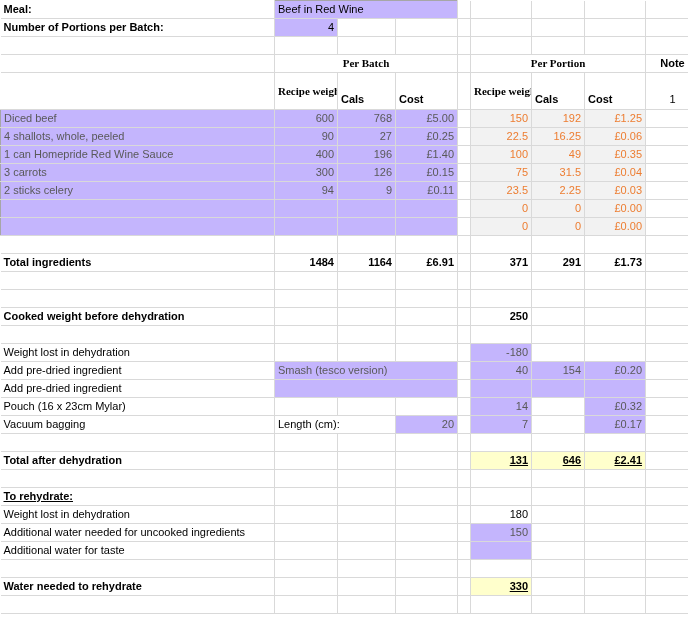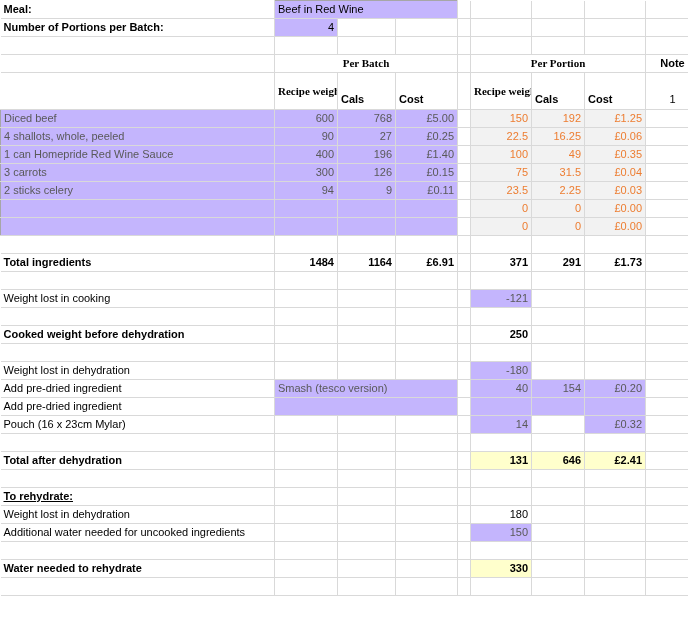--- a/index.html
+++ b/index.html
@@ -42,21 +42,21 @@
   col.cG{width:53px;}
   col.cH{width:61px;}
   col.cI{width:54px;}
 
   .num{text-align:right;}
   .ctr{text-align:center;}
   .bold{font-weight:bold;}
   .orangefill{background:#c4b5fd;}
   .orangetxt{color:#ed7d31;}
   .greyfill{background:#f2f2f2;}
-  .yellowfill{background:#ffffcc;}
+  .yellowfill{background:#ffffcc;text-decoration:underline;}
   .greyish{color:#595959;}
   .noR{border-right:none;}
   .noB{border-bottom:none;}
 
   
   .bt{border-top:1px solid #000000;}
   .bb{border-bottom:1px solid #000000;}
   .bl{border-left:1px solid #000000;font-family:Liberation Serif, serif;}
   .br{border-right:1px solid #000000;}
 
@@ -245,31 +245,20 @@
           <td></td>
     <td></td>
           <td></td>
     <td></td>
     <td></td>
           <td></td>
     <td></td>
           <td class="noR"></td>
   </tr>
 
-  <tr>
-    <td>Weight lost in cooking</td>
-    <td></td>
-    <td></td>
-    <td></td>
-    <td></td>
-    <td class="orangefill gb num greyish">-121</td>
-    <td></td>
-    <td></td>
-    <td class="noR"></td>
-  </tr>
 
   <tr>
     <td></td>
           <td></td>
     <td></td>
           <td></td>
     <td></td>
     <td></td>
           <td></td>
     <td></td>
@@ -337,20 +326,30 @@
     <td></td>
     <td></td>
     <td></td>
     <td></td>
     <td class="orangefill gb num greyish">14</td>
     <td></td>
     <td class="orangefill gb num greyish">£0.32</td>
     <td class="noR"></td>
   </tr>
 
+  <tr>
+    <td>Vacuum bagging</td>
+    <td colspan="2">Length (cm):</td>
+    <td class="orangefill gb num greyish">20</td>
+    <td></td>
+    <td class="orangefill gb num greyish">7</td>
+    <td></td>
+    <td class="orangefill gb num greyish">£0.17</td>
+    <td class="noR"></td>
+  </tr>
 
   <tr>
     <td></td>
           <td></td>
     <td></td>
           <td></td>
     <td></td>
     <td></td>
           <td></td>
     <td></td>
@@ -410,20 +409,31 @@
     <td></td>
     <td></td>
     <td></td>
     <td></td>
     <td class="orangefill gb num greyish">150</td>
     <td></td>
     <td></td>
     <td class="noR"></td>
   </tr>
 
+  <tr>
+    <td>Additional water for taste</td>
+    <td></td>
+    <td></td>
+    <td></td>
+    <td></td>
+    <td class="orangefill gb num greyish"></td>
+    <td></td>
+    <td></td>
+    <td class="noR"></td>
+  </tr>
 
   <tr>
     <td></td>
           <td></td>
     <td></td>
           <td></td>
     <td></td>
     <td></td>
           <td></td>
     <td></td>

